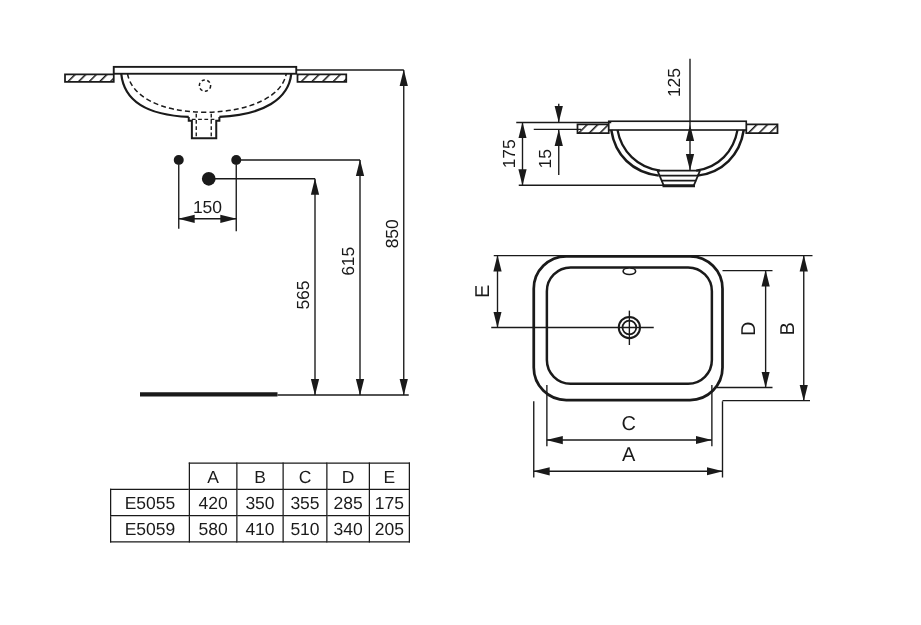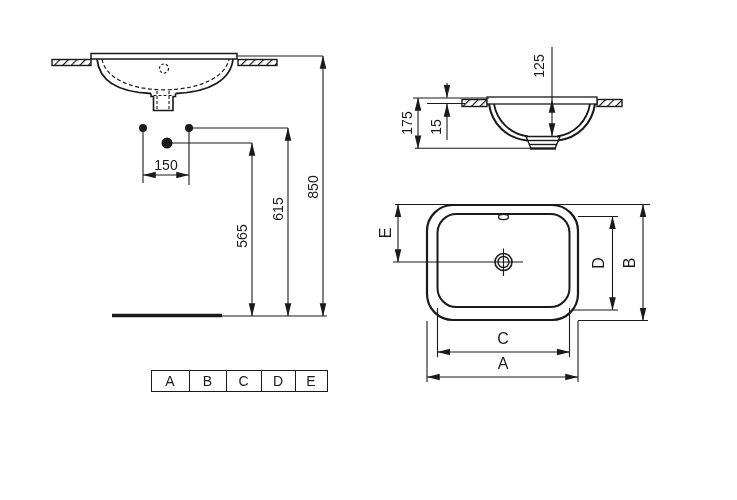--- a/index.html
+++ b/index.html
@@ -157,16 +157,32 @@
   </colgroup>
   <tbody>
         <tr>
     <th class="blank"></th>
     <th>A</th>
     <th>B</th>
     <th>C</th>
     <th>D</th>
     <th>E</th>
   </tr>
+  <tr>
+    <td>E5055</td>
+    <td>420</td>
+    <td>350</td>
+    <td>355</td>
+    <td>285</td>
+    <td>175</td>
+  </tr>
+  <tr>
+    <td>E5059</td>
+    <td>580</td>
+    <td>410</td>
+    <td>510</td>
+    <td>340</td>
+    <td>205</td>
+  </tr>
 </tbody>
     </table>
 
 </div>
 
 </body></html>

